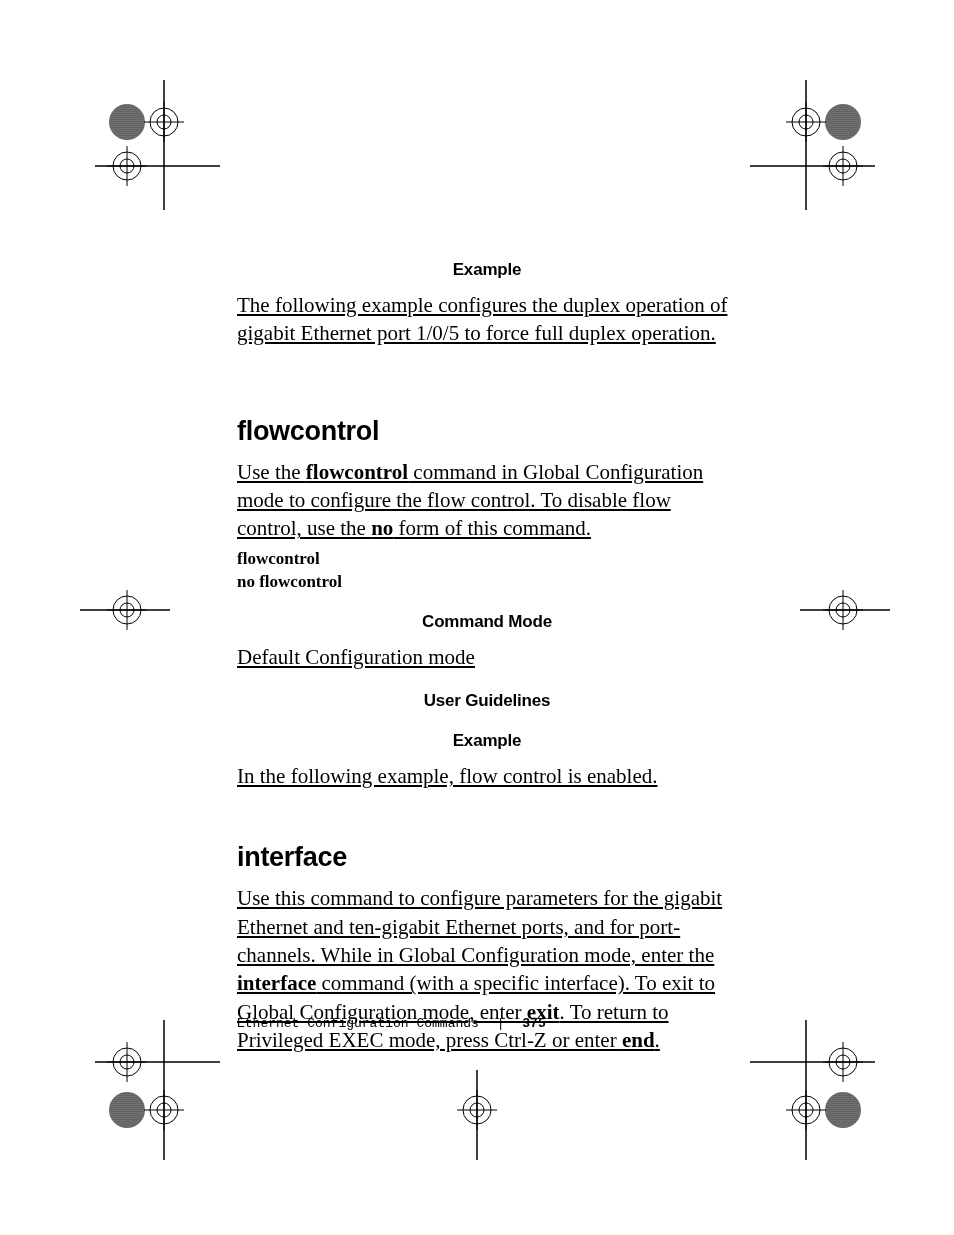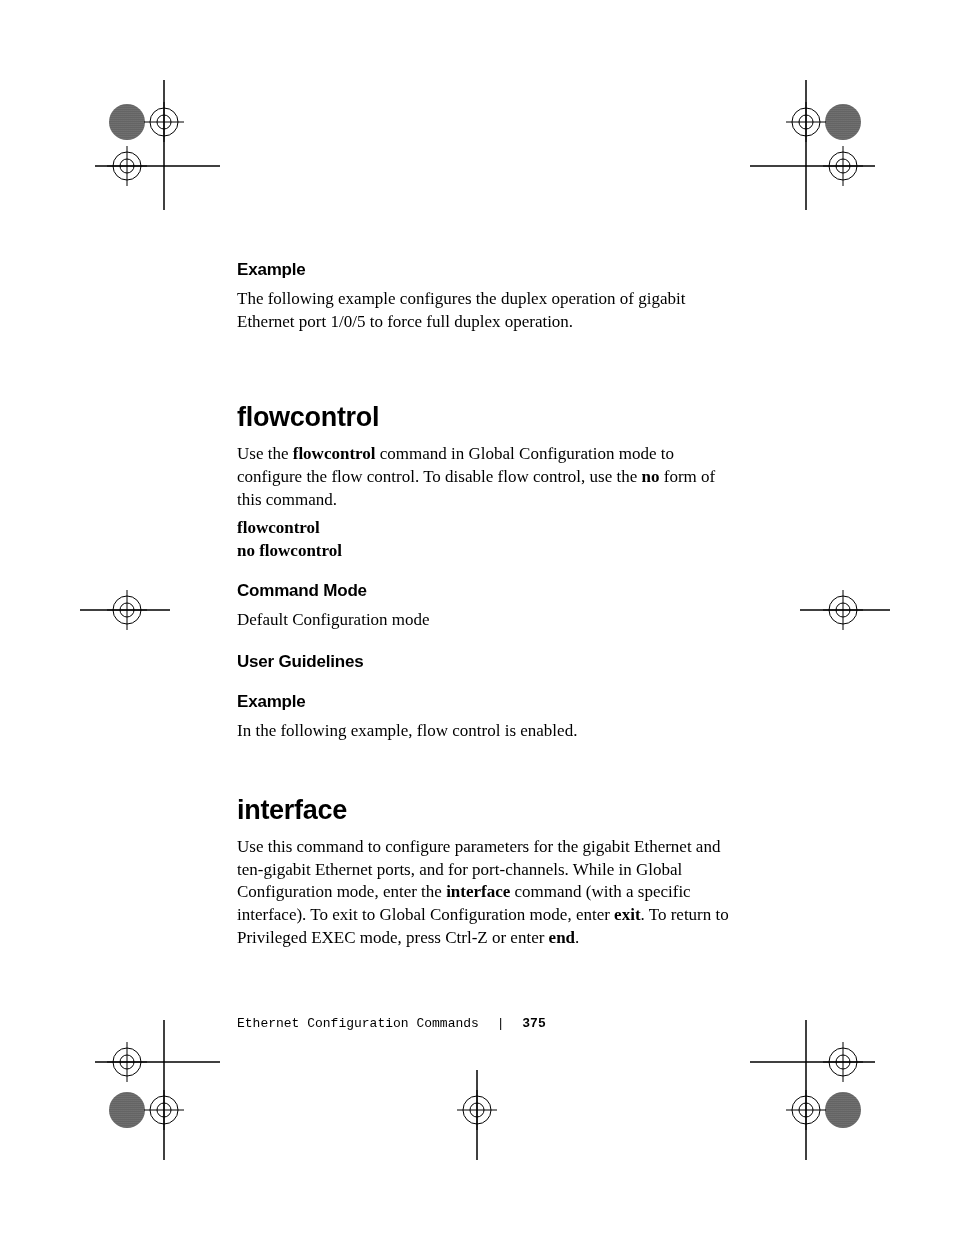--- a/index.html
+++ b/index.html
@@ -19,31 +19,33 @@
   }
   .content {
     position: absolute;
     left: 237px;
     top: 260px;
     width: 500px;
   }
   .sans-bold {
     font-family: "Helvetica Neue", Helvetica, Arial, sans-serif;
     font-weight: 700;
+    text-align: center;
   }
   .sub-head {
     font-size: 17px;
     margin-top: 20px;
     margin-bottom: 8px;
     letter-spacing: -0.2px;
   }
   .para {
-    font-size: 17px;
+    font-size: 21px;
     line-height: 1.35;
-    margin: 0 0 6px 0;
+    margin: 11px 0 6px 0;
+    text-decoration: underline;
   }
   .main-head {
     font-family: "Helvetica Neue", Helvetica, Arial, sans-serif;
     font-weight: 700;
     font-size: 27px;
     margin-top: 68px;
     margin-bottom: 10px;
     letter-spacing: -0.3px;
   }
   .syntax-line {

